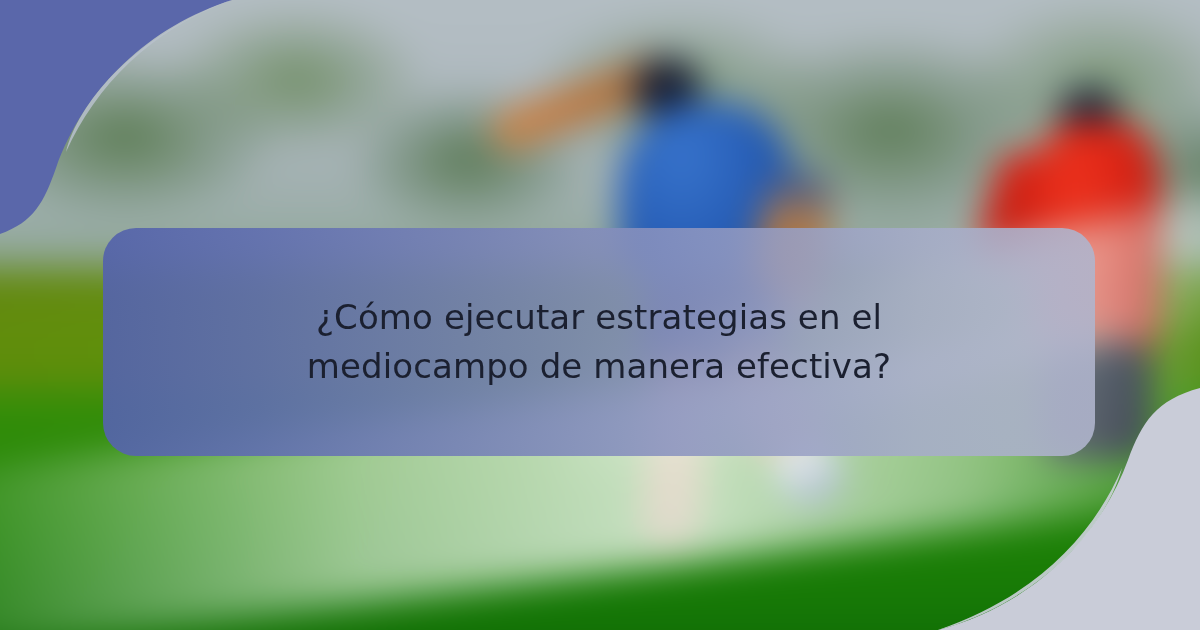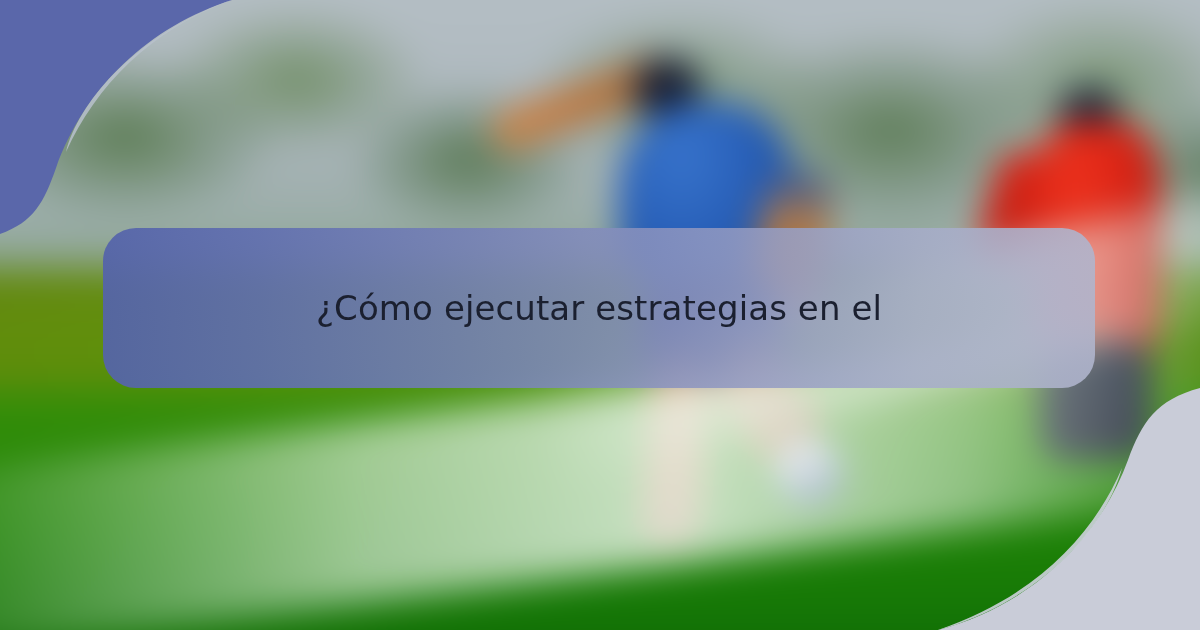--- a/index.html
+++ b/index.html
@@ -181,21 +181,21 @@
 
   
   .swoosh { position:absolute; pointer-events:none; }
   .swoosh-tl { left:0; top:0; width:260px; height:240px; }
   .swoosh-br { right:0; bottom:0; width:300px; height:250px; }
 
   
   .card {
     position:absolute;
     left:103px; top:228px;
-    width:992px; height:160px;
+    width:992px; height:228px;
     border-radius:33px;
     background:linear-gradient(91deg,
         rgba(84,99,170,0.93) 0%,
         rgba(96,110,176,0.91) 16%,
         rgba(118,129,183,0.89) 38%,
         rgba(144,152,193,0.88) 62%,
         rgba(166,172,201,0.88) 82%,
         rgba(176,181,205,0.89) 100%);
     display:flex;
     align-items:center;
@@ -252,16 +252,17 @@
   </svg>
 
   <svg class="swoosh swoosh-br" viewBox="0 0 300 250">
     <path d="M300,250 L38,250 C128,226 198,162 228,80 C242,42 256,20 300,8 Z" fill="#c9ccd8"></path>
     <path d="M38,250 C132,218 192,158 222,88 C208,140 152,214 46,248 Z" fill="#cdd1dc" opacity="0.9"></path>
   </svg>
 
   <div class="card">
     <div class="card-title">
       <span class="ln">¿Cómo ejecutar estrategias en el</span>
+      <span class="ln">mediocampo de manera efectiva?</span>
     </div>
   </div>
 
 </div>
 
 </body></html>

